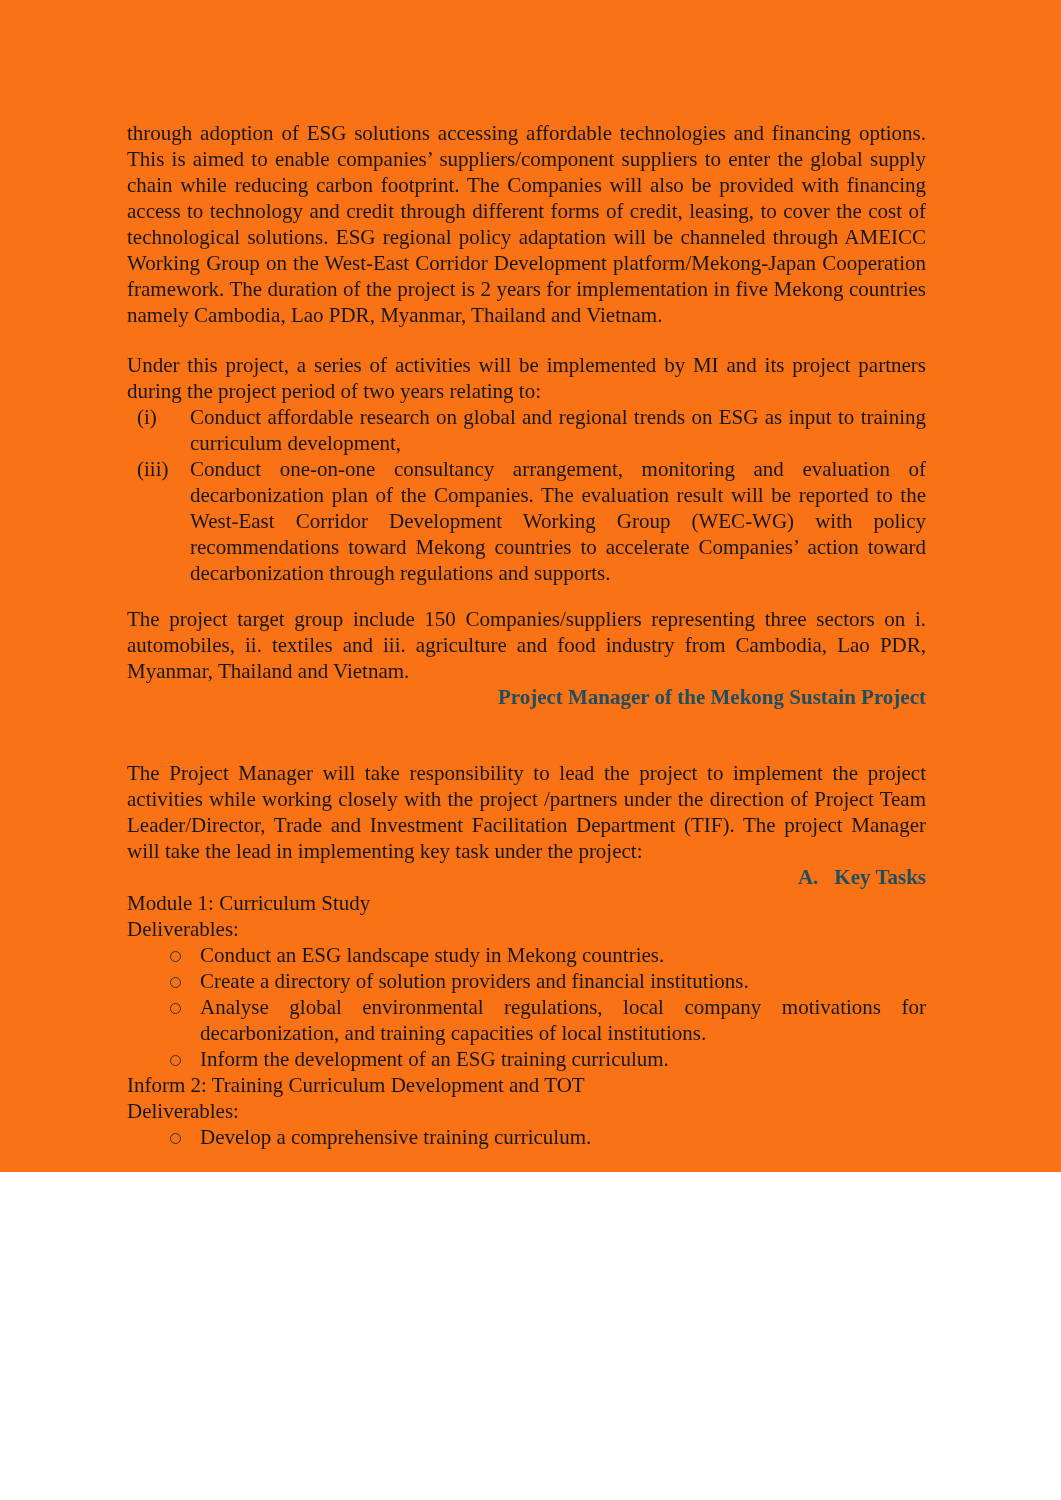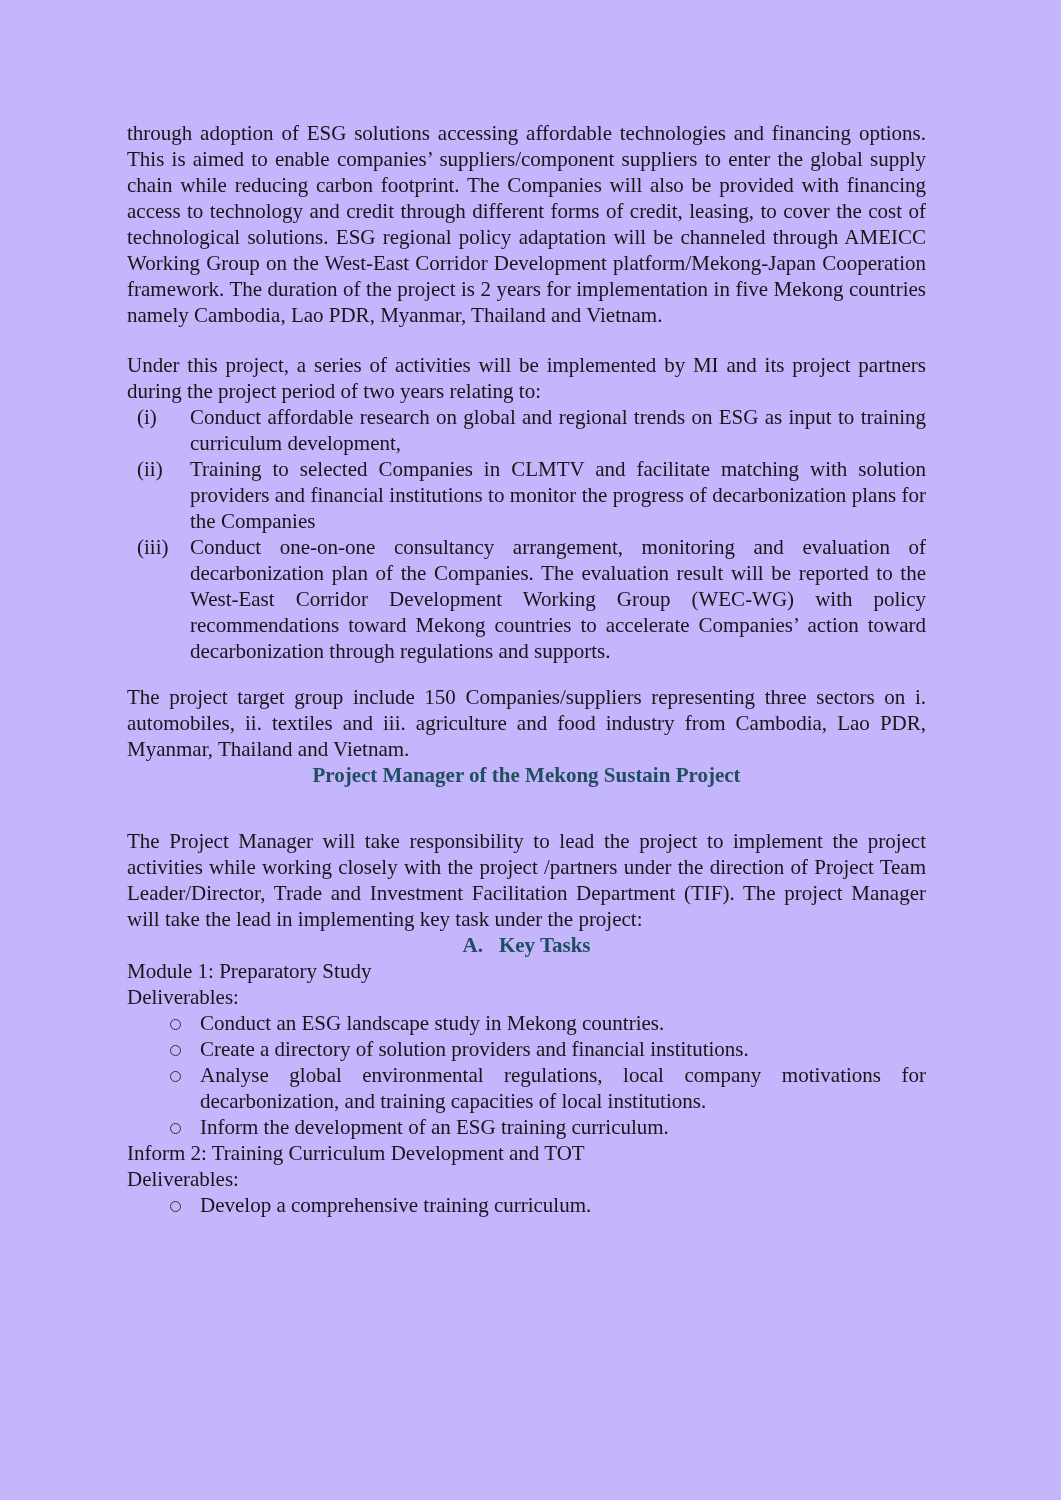--- a/index.html
+++ b/index.html
@@ -2,38 +2,38 @@
 <html><head>
 <meta charset="utf-8">
 <style>
   html, body {
     margin: 0;
     padding: 0;
     background: #ffffff;
   }
   .page {
     width: 1061px;
-    height: 1500px;
-    background: #c4b5fd;
+    height: 1172px;
+    background: #f97316;
     box-sizing: border-box;
     padding: 120px 135px 40px 127px;
     font-family: "Liberation Serif", "DejaVu Serif", serif;
     font-size: 21px;
     line-height: 26px;
     color: #171717;
     overflow: hidden;
   }
   .para {
     margin: 0;
     text-align: justify;
   }
   .gap-1 { margin-top: 24px; }
   .gap-para3 { margin-top: 20px; }
   .gap-heading { margin-top: 56px; }
-  .gap-after-heading { margin-top: 40px; }
+  .gap-after-heading { margin-top: 50px; }
   .gap-keytasks { margin-top: 24px; }
   .gap-module1 { margin-top: 28px; }
   .gap-module2 { margin-top: 82px; }
 
   .roman-item {
     display: flex;
     align-items: flex-start;
   }
   .roman-label {
     flex: 0 0 63px;
@@ -66,21 +66,21 @@
   .bullet-text {
     flex: 1 1 auto;
     text-align: justify;
   }
 
   .section-heading {
     margin: 0;
     font-weight: bold;
     color: #1f4e5f;
     font-size: 21px;
-    text-align: center;
+    text-align: right;
   }
   .keytasks-label {
     display: inline-block;
     margin-right: 16px;
   }
   .module-title, .deliverables-label {
     margin: 0;
     text-align: left;
   }
 </style>
@@ -92,39 +92,35 @@
   <p class="para">through adoption of ESG solutions accessing affordable technologies and financing options. This is aimed to enable companies’ suppliers/component suppliers to enter the global supply chain while reducing carbon footprint. The Companies will also be provided with financing access to technology and credit through different forms of credit, leasing, to cover the cost of technological solutions. ESG regional policy adaptation will be channeled through AMEICC Working Group on the West-East Corridor Development platform/Mekong-Japan Cooperation framework. The duration of the project is 2 years for implementation in five Mekong countries namely Cambodia, Lao PDR, Myanmar, Thailand and Vietnam.</p>
 
   <p class="para gap-1">Under this project, a series of activities will be implemented by MI and its project partners during the project period of two years relating to:</p>
 
   <div>
     <div class="roman-item">
       <span class="roman-label">(i)</span>
       <span class="roman-text">Conduct affordable research on global and regional trends on ESG as input to training curriculum development,</span>
     </div>
     <div class="roman-item">
-      <span class="roman-label">(ii)</span>
-      <span class="roman-text">Training to selected Companies in CLMTV and facilitate matching with solution providers and financial institutions to monitor the progress of decarbonization plans for the Companies</span>
-    </div>
-    <div class="roman-item">
       <span class="roman-label">(iii)</span>
       <span class="roman-text">Conduct one-on-one consultancy arrangement, monitoring and evaluation of decarbonization plan of the Companies. The evaluation result will be reported to the West-East Corridor Development Working Group (WEC-WG) with policy recommendations toward Mekong countries to accelerate Companies’ action toward decarbonization through regulations and supports.</span>
     </div>
   </div>
 
   <p class="para gap-para3">The project target group include 150 Companies/suppliers representing three sectors on i. automobiles, ii. textiles and iii. agriculture and food industry from Cambodia, Lao PDR, Myanmar, Thailand and Vietnam.</p>
 
   <h2 class="section-heading gap-heading">Project Manager of the Mekong Sustain Project</h2>
 
   <p class="para gap-after-heading">The Project Manager will take responsibility to lead the project to implement the project activities while working closely with the project /partners under the direction of Project Team Leader/Director, Trade and Investment Facilitation Department (TIF). The project Manager will take the lead in implementing key task under the project:</p>
 
   <h3 class="section-heading gap-keytasks"><span class="keytasks-label">A.</span><span>Key Tasks</span></h3>
 
   <div>
-    <p class="module-title gap-module1">Module 1: Preparatory Study</p>
+    <p class="module-title gap-module1">Module 1: Curriculum Study</p>
     <p class="deliverables-label">Deliverables:</p>
     <div>
       <div class="bullet-item">
         <span class="bullet-gutter"><span class="bullet-dot"></span></span>
         <span class="bullet-text">Conduct an ESG landscape study in Mekong countries.</span>
       </div>
       <div class="bullet-item">
         <span class="bullet-gutter"><span class="bullet-dot"></span></span>
         <span class="bullet-text">Create a directory of solution providers and financial institutions.</span>
       </div>

